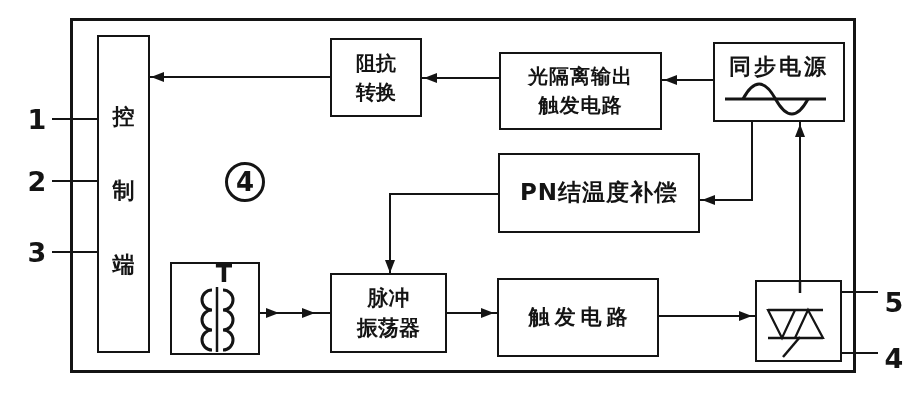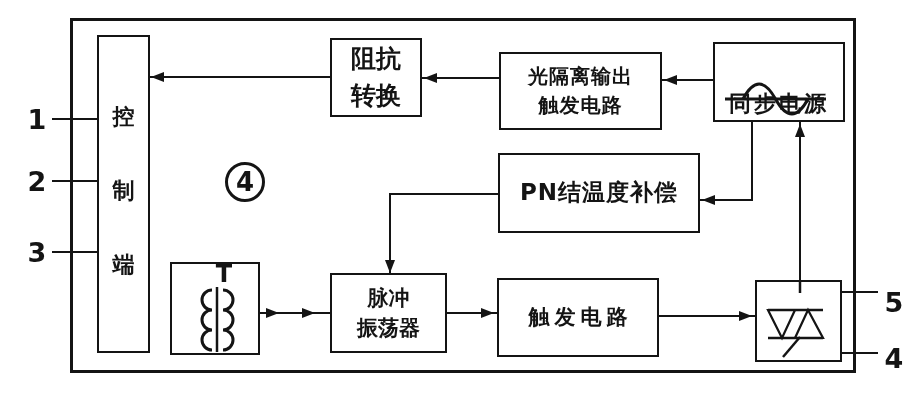--- a/index.html
+++ b/index.html
@@ -52,31 +52,31 @@
   <div class="badge">
     <span>4</span>
   </div>
 
   <div class="box" style="left:97px; top:35px; width:53px; height:318px; justify-content:flex-start; padding-top:64px; gap:42px; font-size:22px;">
     <span class="ln">控</span>
     <span class="ln">制</span>
     <span class="ln">端</span>
   </div>
 
-  <div class="box" style="left:330px; top:38px; width:92px; height:79px; font-size:25px;">
+  <div class="box" style="left:330px; top:38px; width:92px; height:79px; font-size:20px;">
     <span class="ln">阻抗</span>
     <span class="ln">转换</span>
   </div>
 
   <div class="box" style="left:499px; top:40px; width:163px; height:78px; font-size:20px; letter-spacing:1px;margin-top:12px;">
     <span class="ln">光隔离输出</span>
     <span class="ln">触发电路</span>
   </div>
 
-  <div class="box" style="left:713px; top:42px; width:132px; height:80px; justify-content:flex-end; padding-top:7px; font-size:22px; letter-spacing:3px;">
+  <div class="box" style="left:713px; top:42px; width:132px; height:80px; justify-content:flex-start; padding-top:7px; font-size:22px; letter-spacing:3px;">
     <span class="ln">同步电源</span>
   </div>
 
   <svg width="126" height="42" viewBox="0 0 126 42" style="left:716px; top:78px;">
     <line x1="9" y1="21" x2="110" y2="21" stroke="#141414" stroke-width="3"></line>
     <path d="M27 21 Q43 -9 59.5 21 Q76 51 92 21" fill="none" stroke="#141414" stroke-width="3"></path>
   </svg>
 
   <div class="box" style="left:498px; top:153px; width:202px; height:80px; font-size:23px; letter-spacing:1px;">
     <span class="ln">PN结温度补偿</span>

